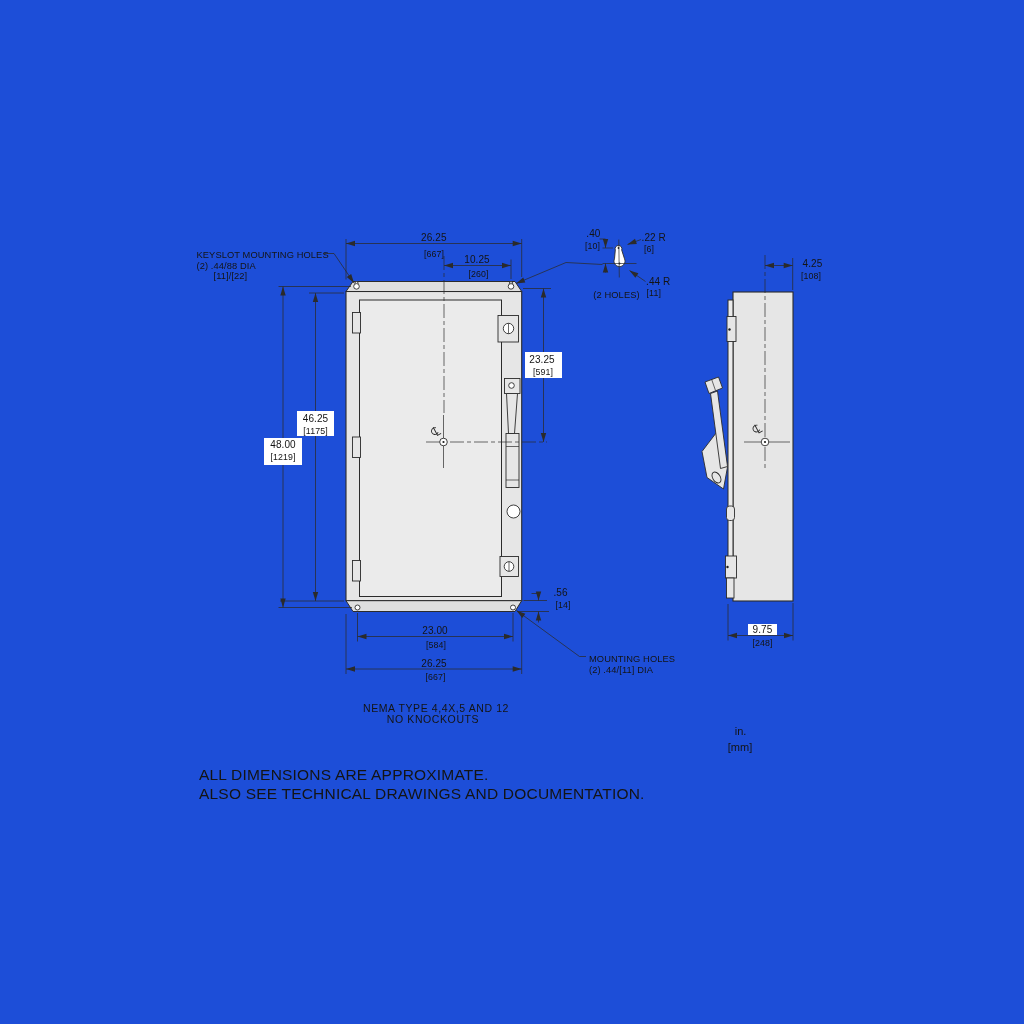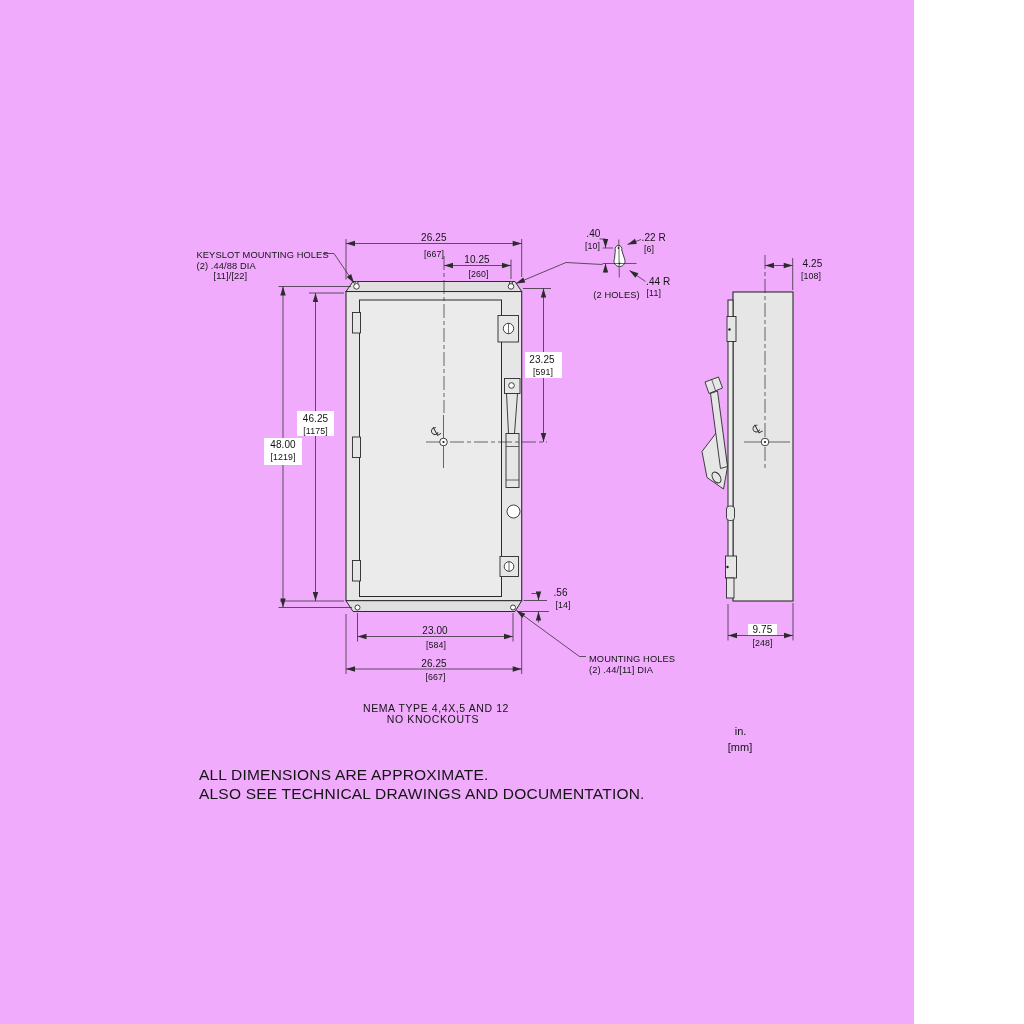--- a/index.html
+++ b/index.html
@@ -1,16 +1,16 @@
 <!DOCTYPE html>
 <html><head>
 <meta charset="utf-8">
 <style>
   html,body{margin:0;padding:0;background:#fff;}
-  #page{position:relative;width:914px;height:1024px;background:#f0abfc;overflow:hidden;
+  #page{position:relative;width:1024px;height:1024px;background:#1d4ed8;overflow:hidden;
         font-family:"Liberation Sans",sans-serif;}
   svg{position:absolute;left:0;top:0;}
   
   .part   {fill:#e6e6e6;stroke:#2b2b2b;stroke-width:1.1;}
   .door   {fill:#ebebeb;stroke:#2b2b2b;stroke-width:1;}
   .flange {fill:#dfdfdf;stroke:#2b2b2b;stroke-width:1;}
   .detail {fill:#e6e6e6;stroke:#2b2b2b;stroke-width:0.9;}
   .hole   {fill:#ffffff;stroke:#2b2b2b;stroke-width:0.9;}
   .dot    {fill:#1c1c1c;stroke:none;}
   .dim    {fill:none;stroke:#2b2b2b;stroke-width:0.75;}

